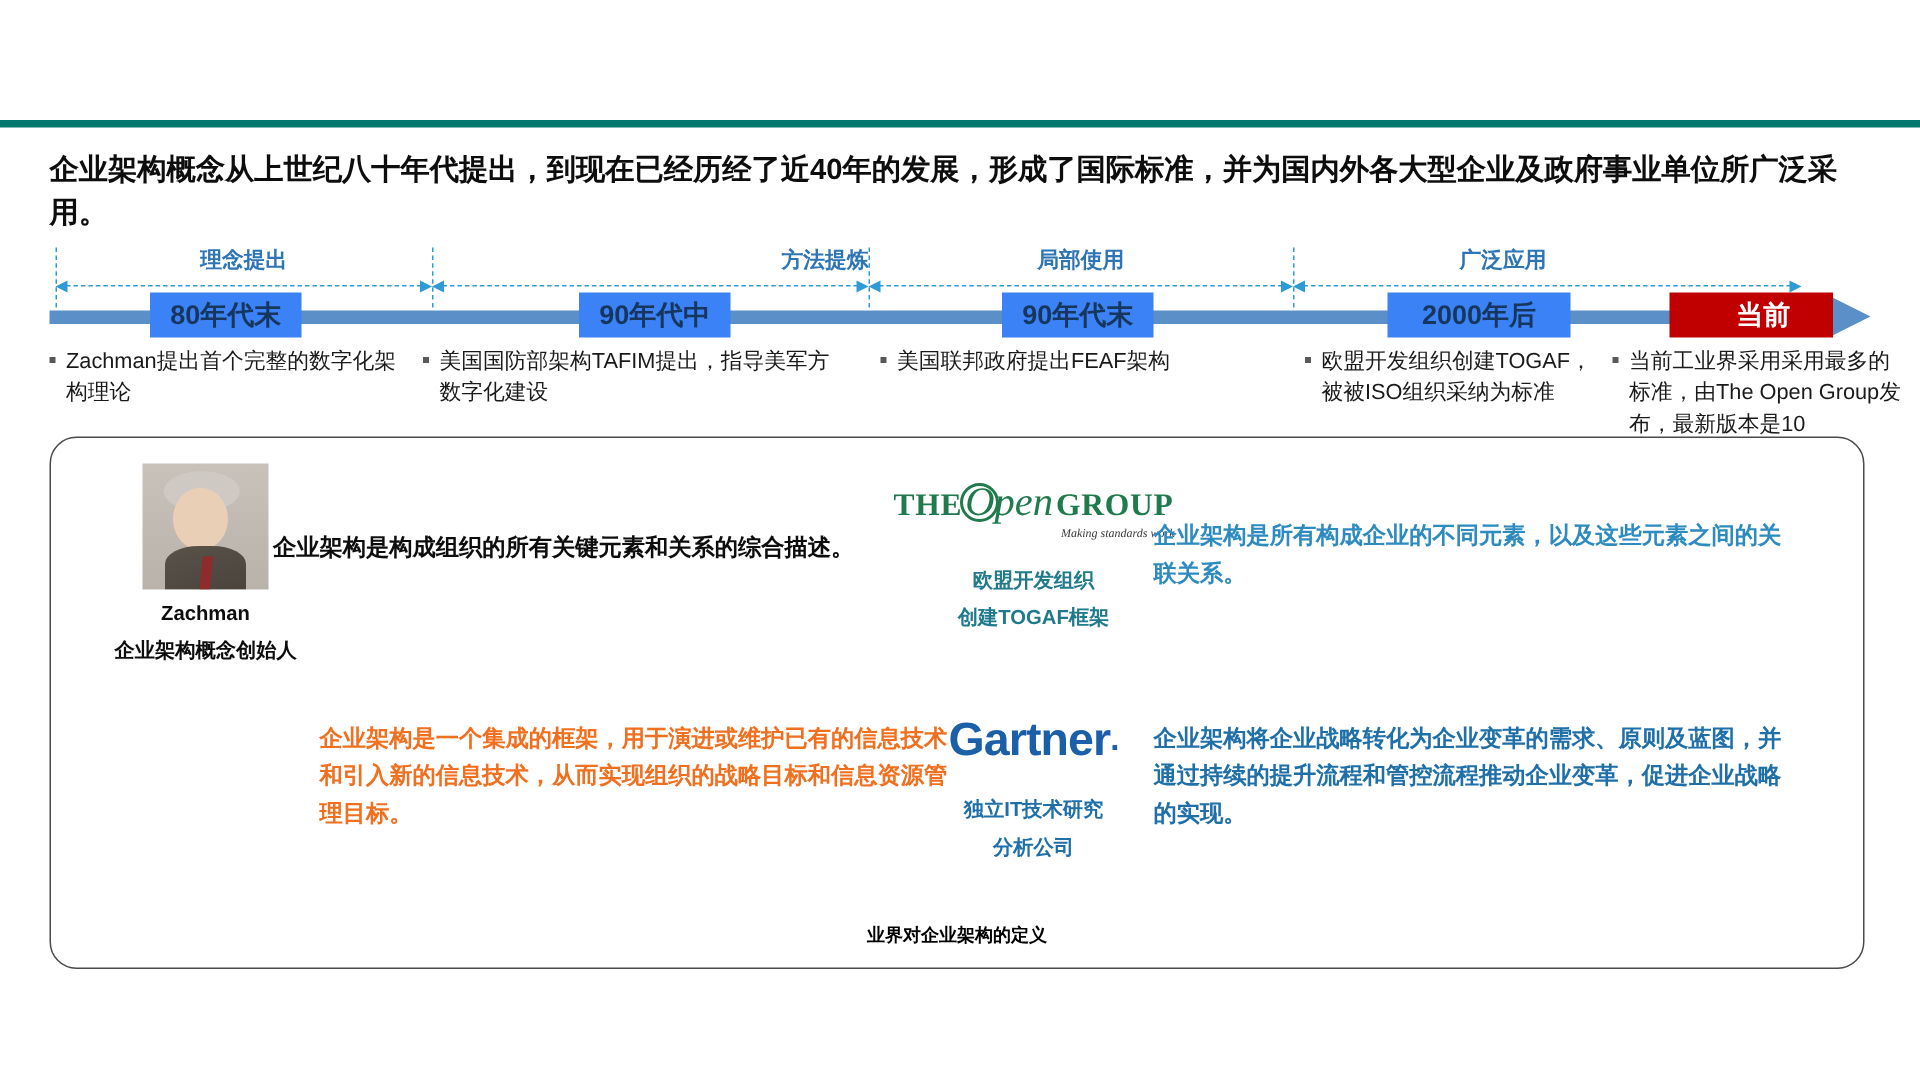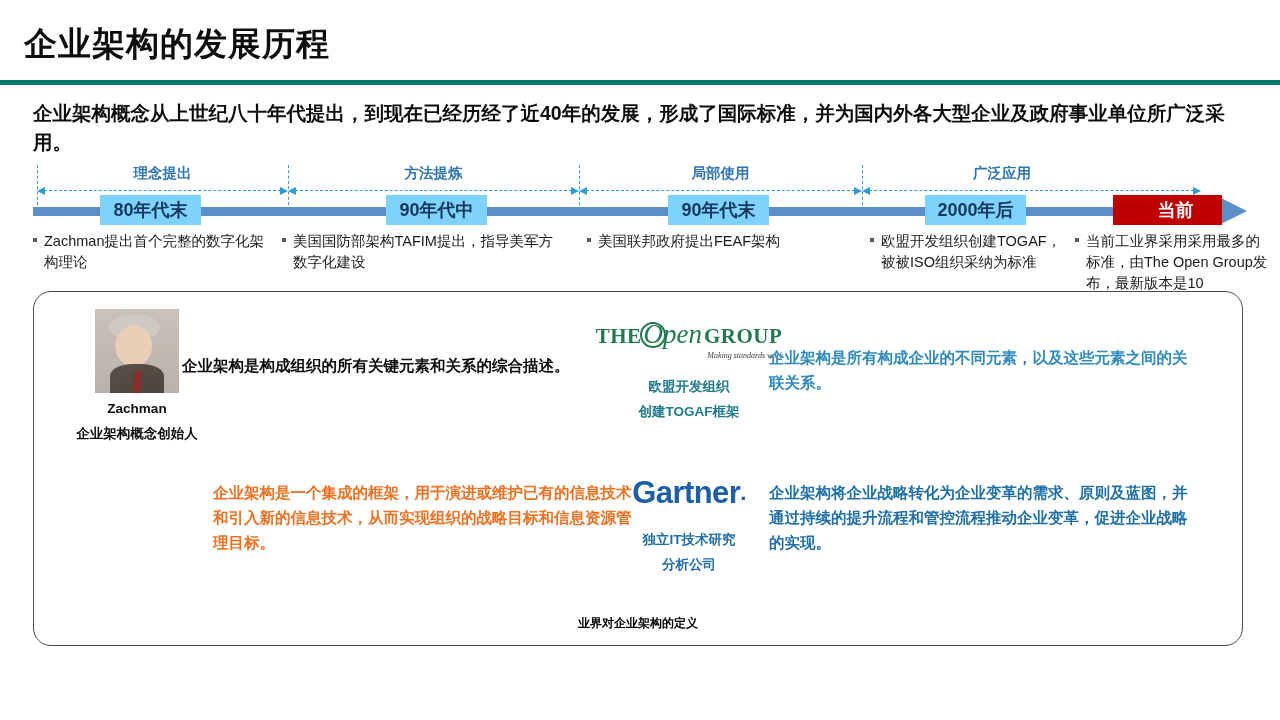--- a/index.html
+++ b/index.html
@@ -52,21 +52,21 @@
     position:absolute;left:33px;top:42px;width:1190px;height:9px;
     background:#5b8fc7;
   }
   .tl-axis-head{
     position:absolute;left:1221px;top:33px;width:0;height:0;
     border-top:13px solid transparent;border-bottom:13px solid transparent;
     border-left:26px solid #5b8fc7;
   }
   .tl-chip{
     position:absolute;top:30px;height:30px;line-height:30px;
-    background:#7dd3fc;color:#17365d;
+    background:#3b82f6;color:#17365d;
     font-size:18px;font-weight:bold;text-align:center;white-space:nowrap;
   }
   .tl-chip.now{background:#c00000;color:#ffffff;padding-left:16px;}
 
   
   .bullets{position:absolute;left:0;top:231px;width:1068px;height:60px;}
   .bcol{position:absolute;top:0;font-size:14.5px;color:#1a1a1a;line-height:1.45;}
   .bcol .bl{position:relative;padding-left:11px;}
   .bcol .bl:before{
     content:"";position:absolute;left:0;top:7px;width:4px;height:4px;background:#595959;
@@ -162,34 +162,33 @@
   .def.d1{left:148px;top:44px;width:390px;}
   .def.d2{left:735px;top:36px;width:430px;}
   .def.d3{left:143px;top:18px;width:420px;margin-left:36px;}
   .def.d4{left:735px;top:18px;width:430px;}
 </style>
 </head>
 <body>
 
 <div class="slide">
 
-  <div class="slide-title">企业架构的发展历程</div>
   <div class="title-rule"></div>
 
   <div class="lead">企业架构概念从上世纪八十年代提出，到现在已经历经了近40年的发展，形成了国际标准，并为国内外各大型企业及政府事业单位所广泛采用。</div>
 
   <div class="timeline">
 
     <div class="tl-sep" style="left:37px;"></div>
     <div class="tl-sep" style="left:288px;"></div>
     <div class="tl-sep" style="left:579px;"></div>
     <div class="tl-sep" style="left:862px;"></div>
 
     <div class="tl-phase-label" style="left:37px;width:251px;">理念提出</div>
-    <div class="tl-phase-label" style="left:288px;width:291px;">方法提炼</div>
+    <div class="tl-phase-label" style="left:288px;width:291px;text-align:right;">方法提炼</div>
     <div class="tl-phase-label" style="left:579px;width:283px;">局部使用</div>
     <div class="tl-phase-label" style="left:862px;width:280px;">广泛应用</div>
 
     <div class="tl-span" style="left:44px;width:237px;">
       <span class="ar l"></span>
       <span class="ar r"></span>
     </div>
     <div class="tl-span" style="left:295px;width:277px;">
       <span class="ar l"></span>
       <span class="ar r"></span>
@@ -202,21 +201,21 @@
       <span class="ar l"></span>
       <span class="ar r"></span>
     </div>
 
     <div class="tl-axis"></div>
     <div class="tl-axis-head"></div>
 
     <div class="tl-chip" style="left:100px;width:101px;">80年代末</div>
     <div class="tl-chip" style="left:386px;width:101px;">90年代中</div>
     <div class="tl-chip" style="left:668px;width:101px;">90年代末</div>
-    <div class="tl-chip" style="left:925px;width:101px;">2000年后</div>
+    <div class="tl-chip" style="left:925px;width:122px;">2000年后</div>
     <div class="tl-chip now" style="left:1113px;width:93px;">当前</div>
   </div>
 
   <div class="bullets">
     <div class="bcol" style="left:33px;width:232px;">
       <div class="bl">Zachman提出首个完整的数字化架构理论</div>
     </div>
     <div class="bcol" style="left:282px;width:277px;">
       <div class="bl">美国国防部架构TAFIM提出，指导美军方数字化建设</div>
     </div>

